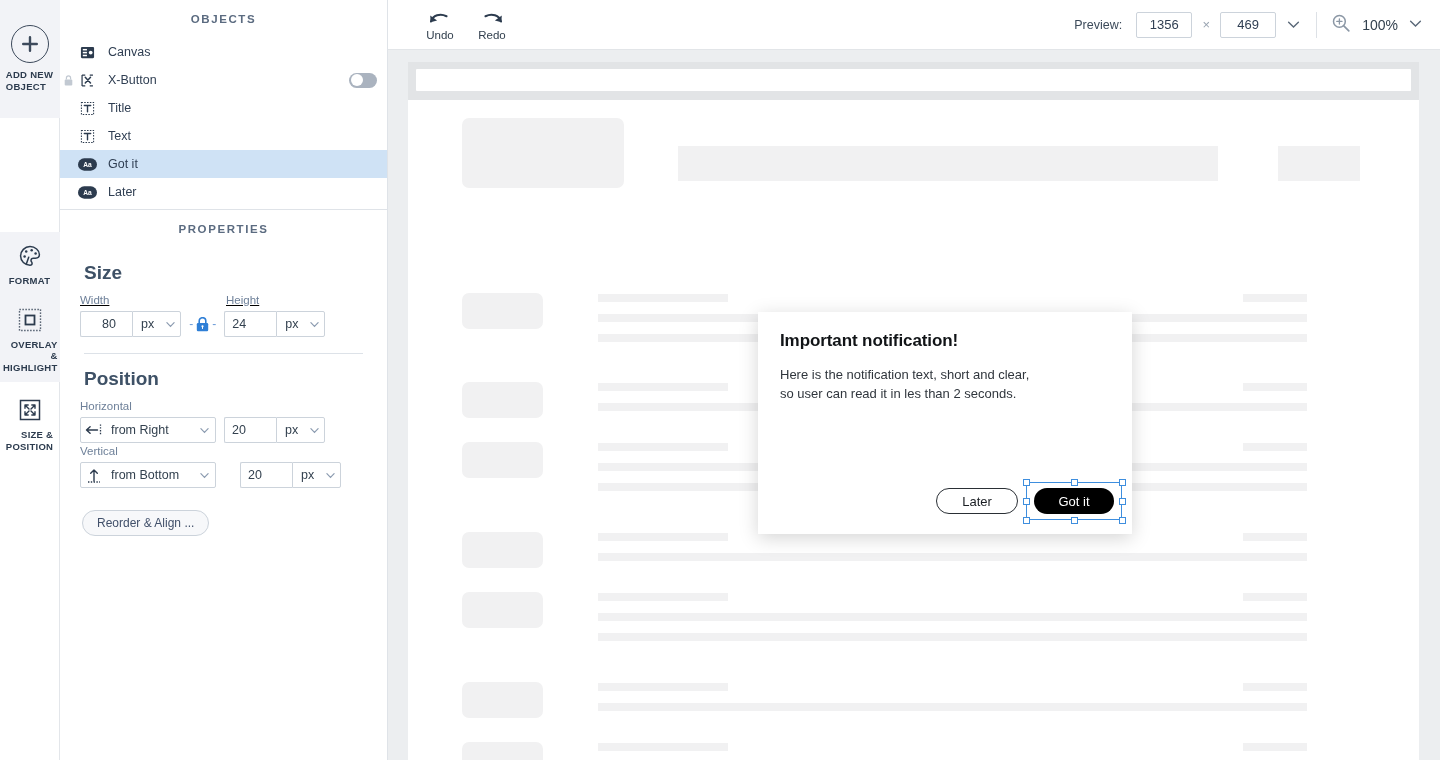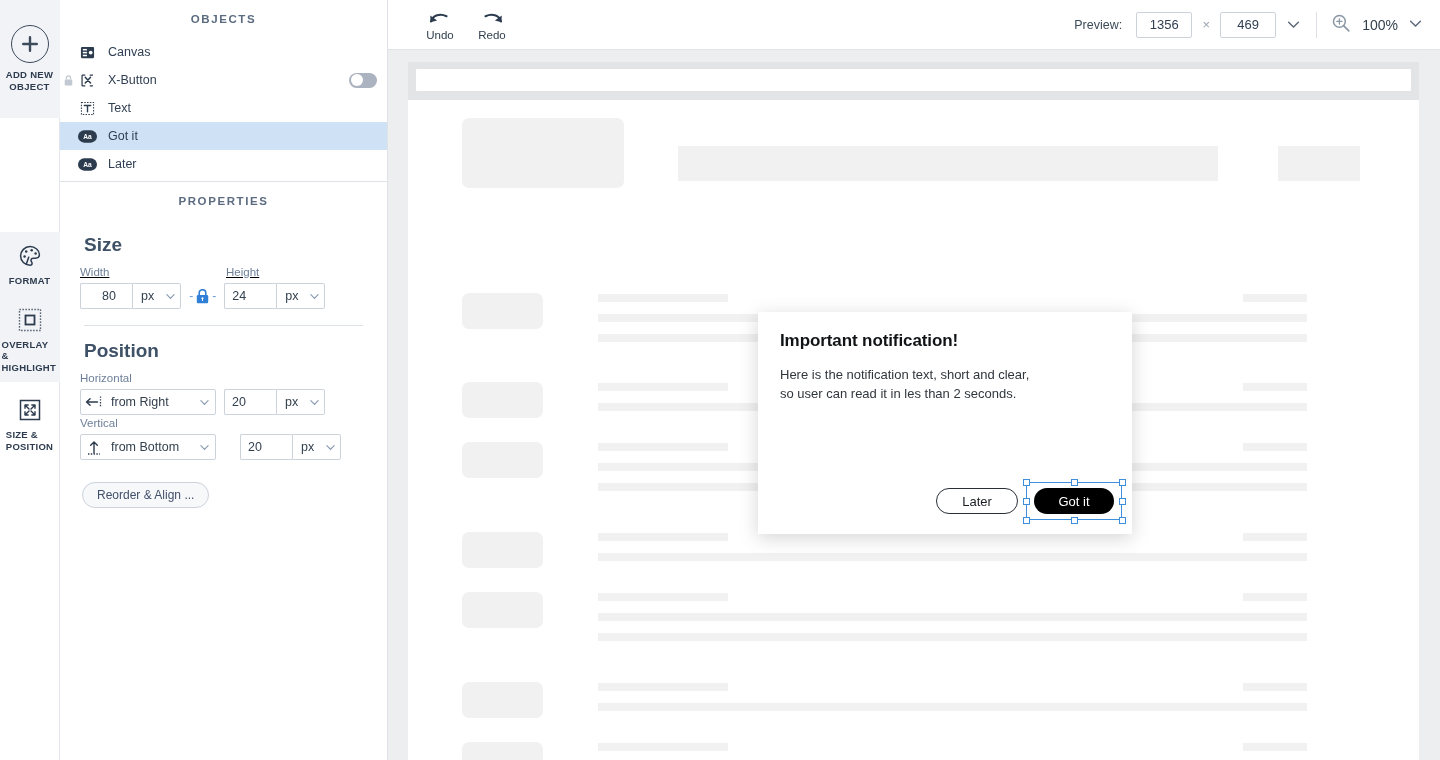--- a/index.html
+++ b/index.html
@@ -27,34 +27,34 @@
   }
   .plus-circle {
     width: 38px; height: 38px; border-radius: 50%;
     border: 1.6px solid #3d4a5c;
     display: flex; align-items: center; justify-content: center;
     margin-bottom: 6px;
   }
   .plus-circle svg { display: block; }
   .rail-add-label {
     font-size: 9.5px; letter-spacing: .3px; color: #2c3b4e;
-    text-align: center; line-height: 12px; font-weight: 600;
+    line-height: 12px; font-weight: 600;
   }
   .rail-spacer-1 { height: 114px; width: 100%; }
   .rail-item {
     width: 60px; min-height: 62px;
     display: flex; flex-direction: column; align-items: center; justify-content: center;
     padding: 9px 2px 9px;
     cursor: pointer;
   }
   .rail-item.tinted { background: #f2f3f7; }
   .rail-icon { width: 30px; height: 30px; display: flex; align-items: center; justify-content: center; margin-bottom: 4px; }
   .rail-label {
     font-size: 9.5px; letter-spacing: .25px; color: #2c3b4e;
-    text-align: left; line-height: 11.5px; font-weight: 600;
+    text-align: right; line-height: 11.5px; font-weight: 600;
   }
   .rail-gap { height: 4px; }
 
   
   .left-panel {
     width: 328px; height: 760px; flex: 0 0 328px;
     background: #ffffff;
     border-right: 1px solid #dfe3e8;
     display: flex; flex-direction: column;
   }
@@ -297,20 +297,30 @@
             <path d="M2.2 2.2h3.4M2.2 2.2v11.6M2.2 13.8h3.4M13.8 2.2h-3.4M13.8 13.8h-3.4" stroke="#2c3b4e" stroke-width="1.3" fill="none"></path>
             <path d="M5.6 4.6l5.6 6M11.2 4.6l-5.6 6" stroke="#2c3b4e" stroke-width="1.6" stroke-linecap="round"></path>
           </svg>
         </div>
         <div class="obj-label">X-Button</div>
         <div class="toggle">
           <div class="knob"></div>
         </div>
       </div>
 
+      <div class="obj-row">
+        <div class="obj-lock"></div>
+        <div class="obj-icon">
+          <svg width="15" height="15" viewBox="0 0 16 16">
+            <rect x="1.5" y="1.5" width="13" height="13" fill="none" stroke="#2c3b4e" stroke-width="1.1" stroke-dasharray="1.6 1.4"></rect>
+            <path d="M4.6 4.8h6.8M8 4.8v6.6" stroke="#2c3b4e" stroke-width="1.5" stroke-linecap="round"></path>
+          </svg>
+        </div>
+        <div class="obj-label">Title</div>
+      </div>
 
       <div class="obj-row">
         <div class="obj-lock"></div>
         <div class="obj-icon">
           <svg width="15" height="15" viewBox="0 0 16 16">
             <rect x="1.5" y="1.5" width="13" height="13" fill="none" stroke="#2c3b4e" stroke-width="1.1" stroke-dasharray="1.6 1.4"></rect>
             <path d="M4.6 4.8h6.8M8 4.8v6.6" stroke="#2c3b4e" stroke-width="1.5" stroke-linecap="round"></path>
           </svg>
         </div>
         <div class="obj-label">Text</div>

